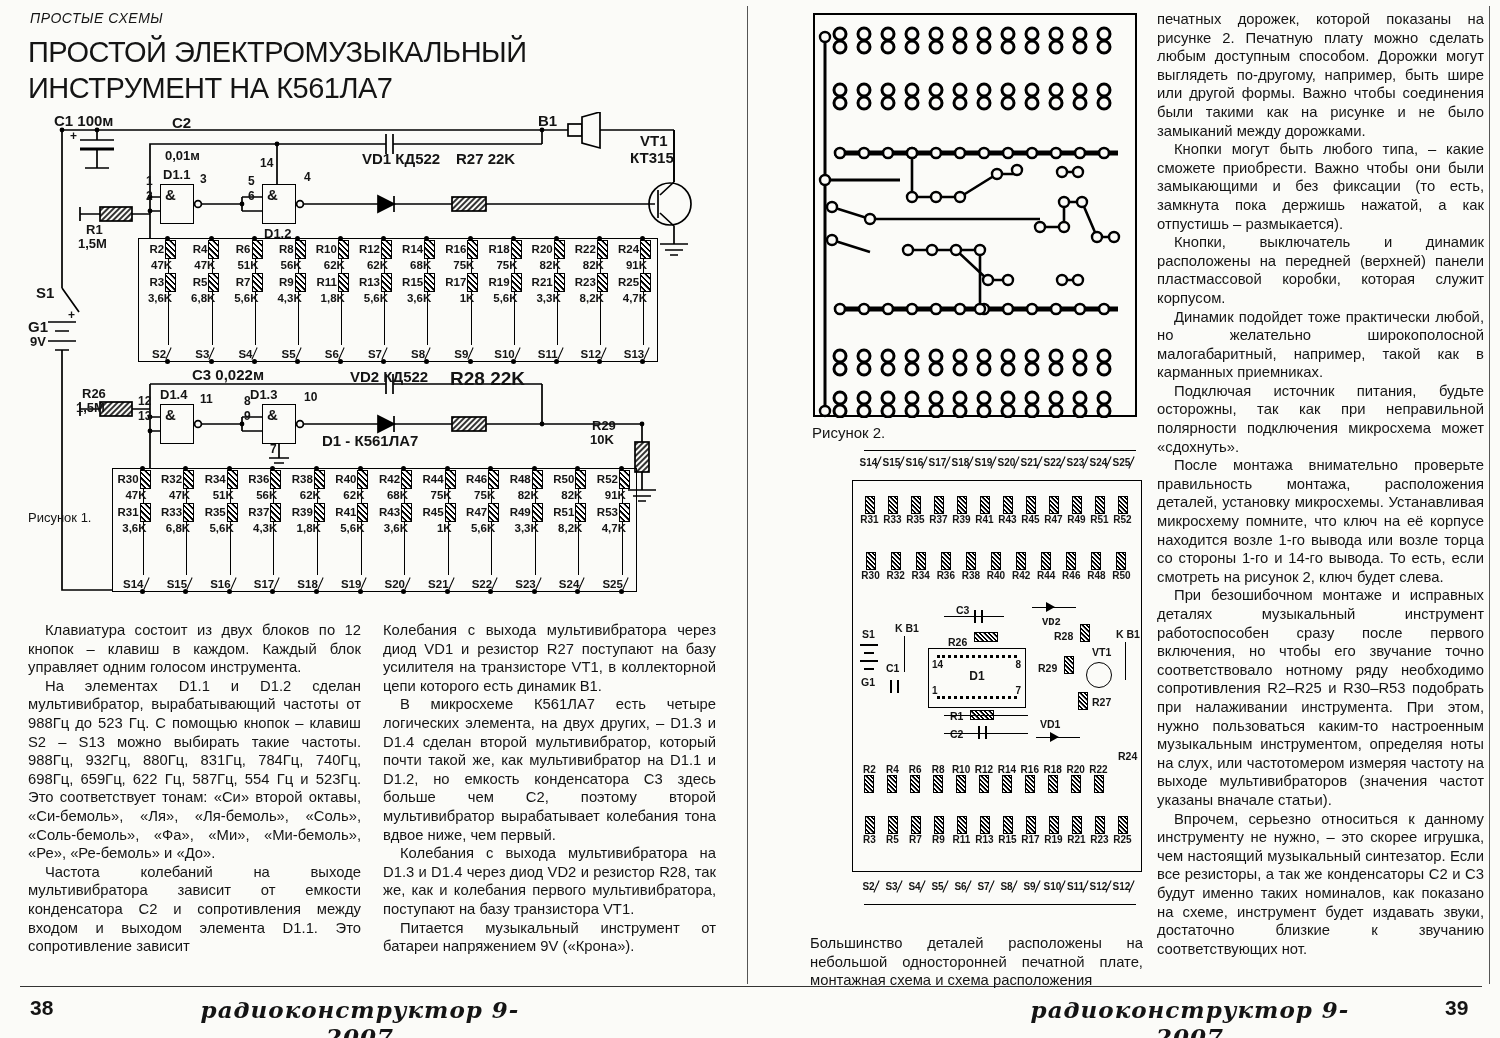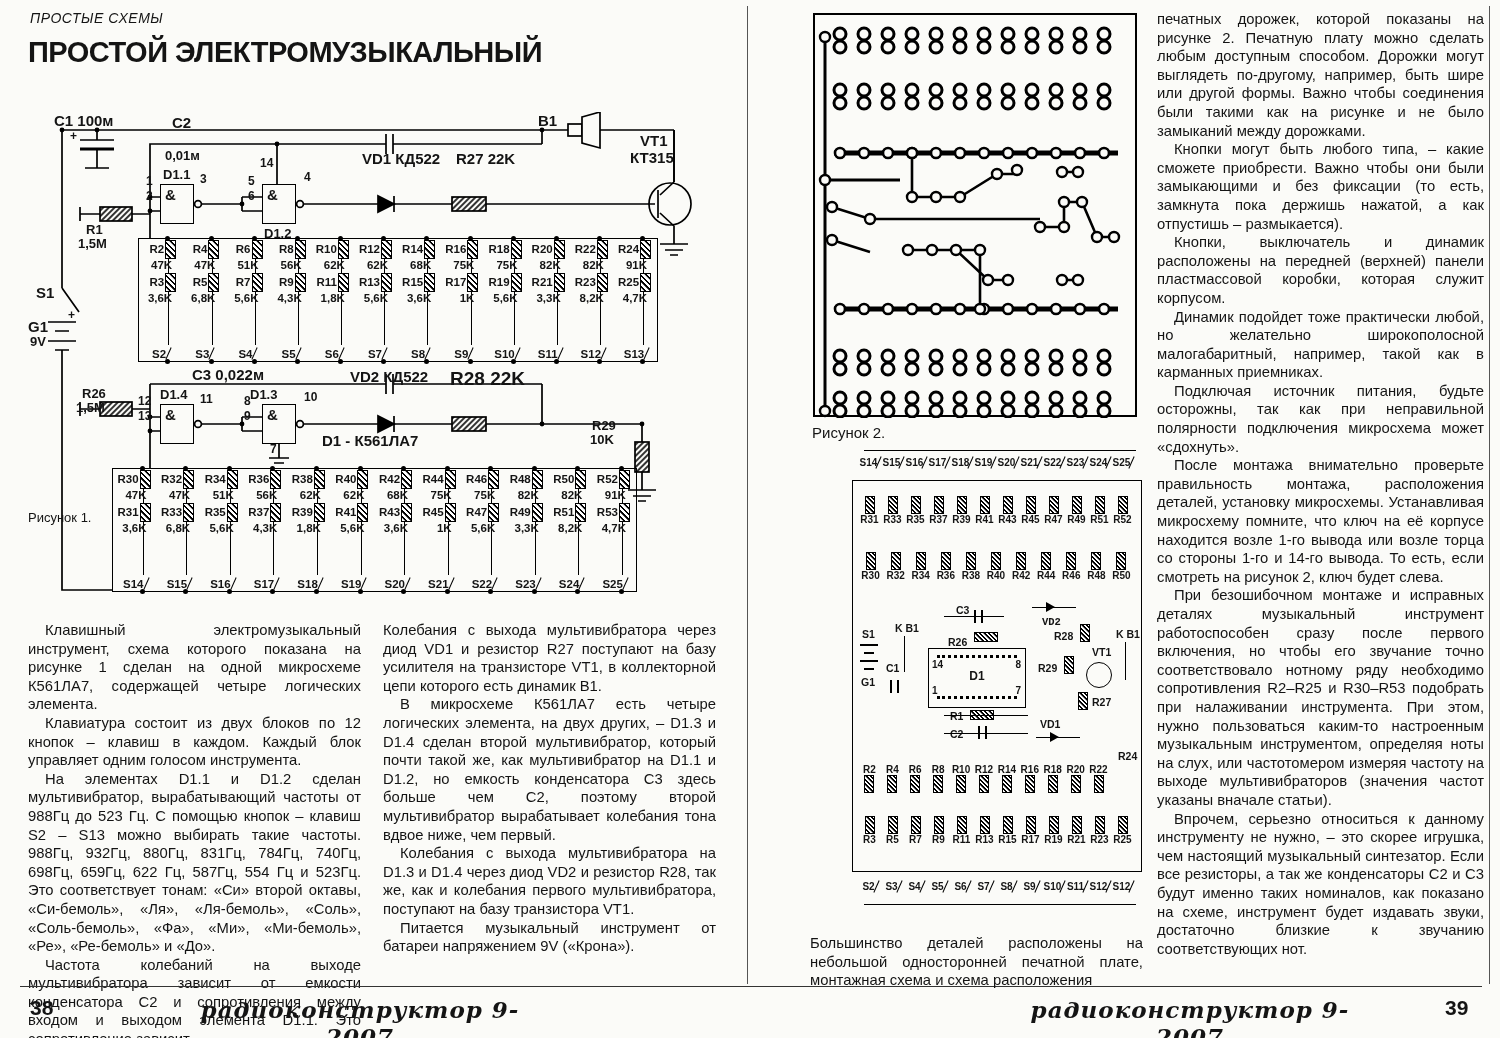--- a/index.html
+++ b/index.html
@@ -1,19 +1,19 @@
 <!DOCTYPE html>
 <html><head>
 <meta charset="utf-8">
 <style>
   html,body{margin:0;padding:0;background:#e8e8e4;}
   .sheet{position:relative;width:1500px;height:1038px;background:#fbfbf8;font-family:"Liberation Sans",sans-serif;color:#141414;overflow:hidden;}
   .abs{position:absolute;}
   .rubric{font-style:italic;font-size:14px;letter-spacing:.5px;}
-  .title{font-weight:700;font-size:29px;line-height:36px;letter-spacing:-.5px;}
+  .title{font-weight:400;font-size:29px;line-height:36px;letter-spacing:-.5px;}
   .col{position:absolute;width:333px;}
   .para{margin:0;text-align:justify;font-size:14.8px;line-height:18.6px;text-indent:17px;}
   .noindent-first p:first-child{text-indent:0;}
   .figcap{font-size:15px;}
   .vline{position:absolute;width:0;border-left:1.5px solid #555;}
   .hline{position:absolute;height:0;border-top:1.5px solid #333;}
   .pagenum{font-size:21px;font-weight:700;}
   .script{font-family:"DejaVu Serif",serif;font-style:italic;font-weight:700;font-size:23px;letter-spacing:1px;}
 
   
@@ -57,20 +57,21 @@
   .hw{position:absolute;height:0;border-top:1.4px solid #000;}
 </style>
 </head>
 <body>
 
 <div class="sheet">
 
   <div class="abs rubric" style="left:30px;top:10px;">ПРОСТЫЕ СХЕМЫ</div>
   <div class="abs title" style="left:28px;top:34px;">
     <div>ПРОСТОЙ ЭЛЕКТРОМУЗЫКАЛЬНЫЙ</div>
+    <div>ИНСТРУМЕНТ НА К561ЛА7</div>
   </div>
 
   <div id="fig1">
     <svg width="705" height="510" viewBox="0 0 705 510">
       <defs>
         <pattern id="hatch" width="4" height="4" patternUnits="userSpaceOnUse" patternTransform="rotate(45)">
           <rect width="4" height="4" fill="#fbfbf8"></rect>
           <line x1="1" y1="0" x2="1" y2="4" stroke="#000" stroke-width="1.6"></line>
         </pattern>
       </defs>
@@ -592,21 +593,20 @@
           <div class="rval">4,7K</div>
           <div class="swrow">
             <span>S25</span>
             <span class="swline"></span>
           </div>
         </div>
       </div>
   </div>
 
   <div class="col" style="left:28px;top:621px;">
-      <p class="para">Клавишный электромузыкальный инструмент, схема которого показана на рисунке 1 сделан на одной микросхеме К561ЛА7, содержащей четыре логических элемента.</p>
       <p class="para">Клавиатура состоит из двух блоков по 12 кнопок – клавиш в каждом. Каждый блок управляет одним голосом инструмента.</p>
       <p class="para">На элементах D1.1 и D1.2 сделан мультивибратор, вырабатывающий частоты от 988Гц до 523 Гц. С помощью кнопок – клавиш S2 – S13 можно выбирать такие частоты. 988Гц, 932Гц, 880Гц, 831Гц, 784Гц, 740Гц, 698Гц, 659Гц, 622 Гц, 587Гц, 554 Гц и 523Гц. Это соответствует тонам: «Си» второй октавы, «Си-бемоль», «Ля», «Ля-бемоль», «Соль», «Соль-бемоль», «Фа», «Ми», «Ми-бемоль», «Ре», «Ре-бемоль» и «До».</p>
       <p class="para">Частота колебаний на выходе мультивибратора зависит от емкости конденсатора C2 и сопротивления между входом и выходом элемента D1.1. Это сопротивление зависит</p>
     </div>
   <div class="col noindent-first" style="left:383px;top:621px;">
       <p class="para">Колебания с выхода мультивибратора через диод VD1 и резистор R27 поступают на базу усилителя на транзисторе VT1, в коллекторной цепи которого есть динамик B1.</p>
       <p class="para">В микросхеме К561ЛА7 есть четыре логических элемента, на двух других, – D1.3 и D1.4 сделан второй мультивибратор, который почти такой же, как мультивибратор на D1.1 и D1.2, но емкость конденсатора C3 здесь больше чем C2, поэтому второй мультивибратор вырабатывает колебания тона вдвое ниже, чем первый.</p>
       <p class="para">Колебания с выхода мультивибратора на D1.3 и D1.4 через диод VD2 и резистор R28, так же, как и колебания первого мультивибратора, поступают на базу транзистора VT1.</p>
       <p class="para">Питается музыкальный инструмент от батареи напряжением 9V («Крона»).</p>
     </div>

